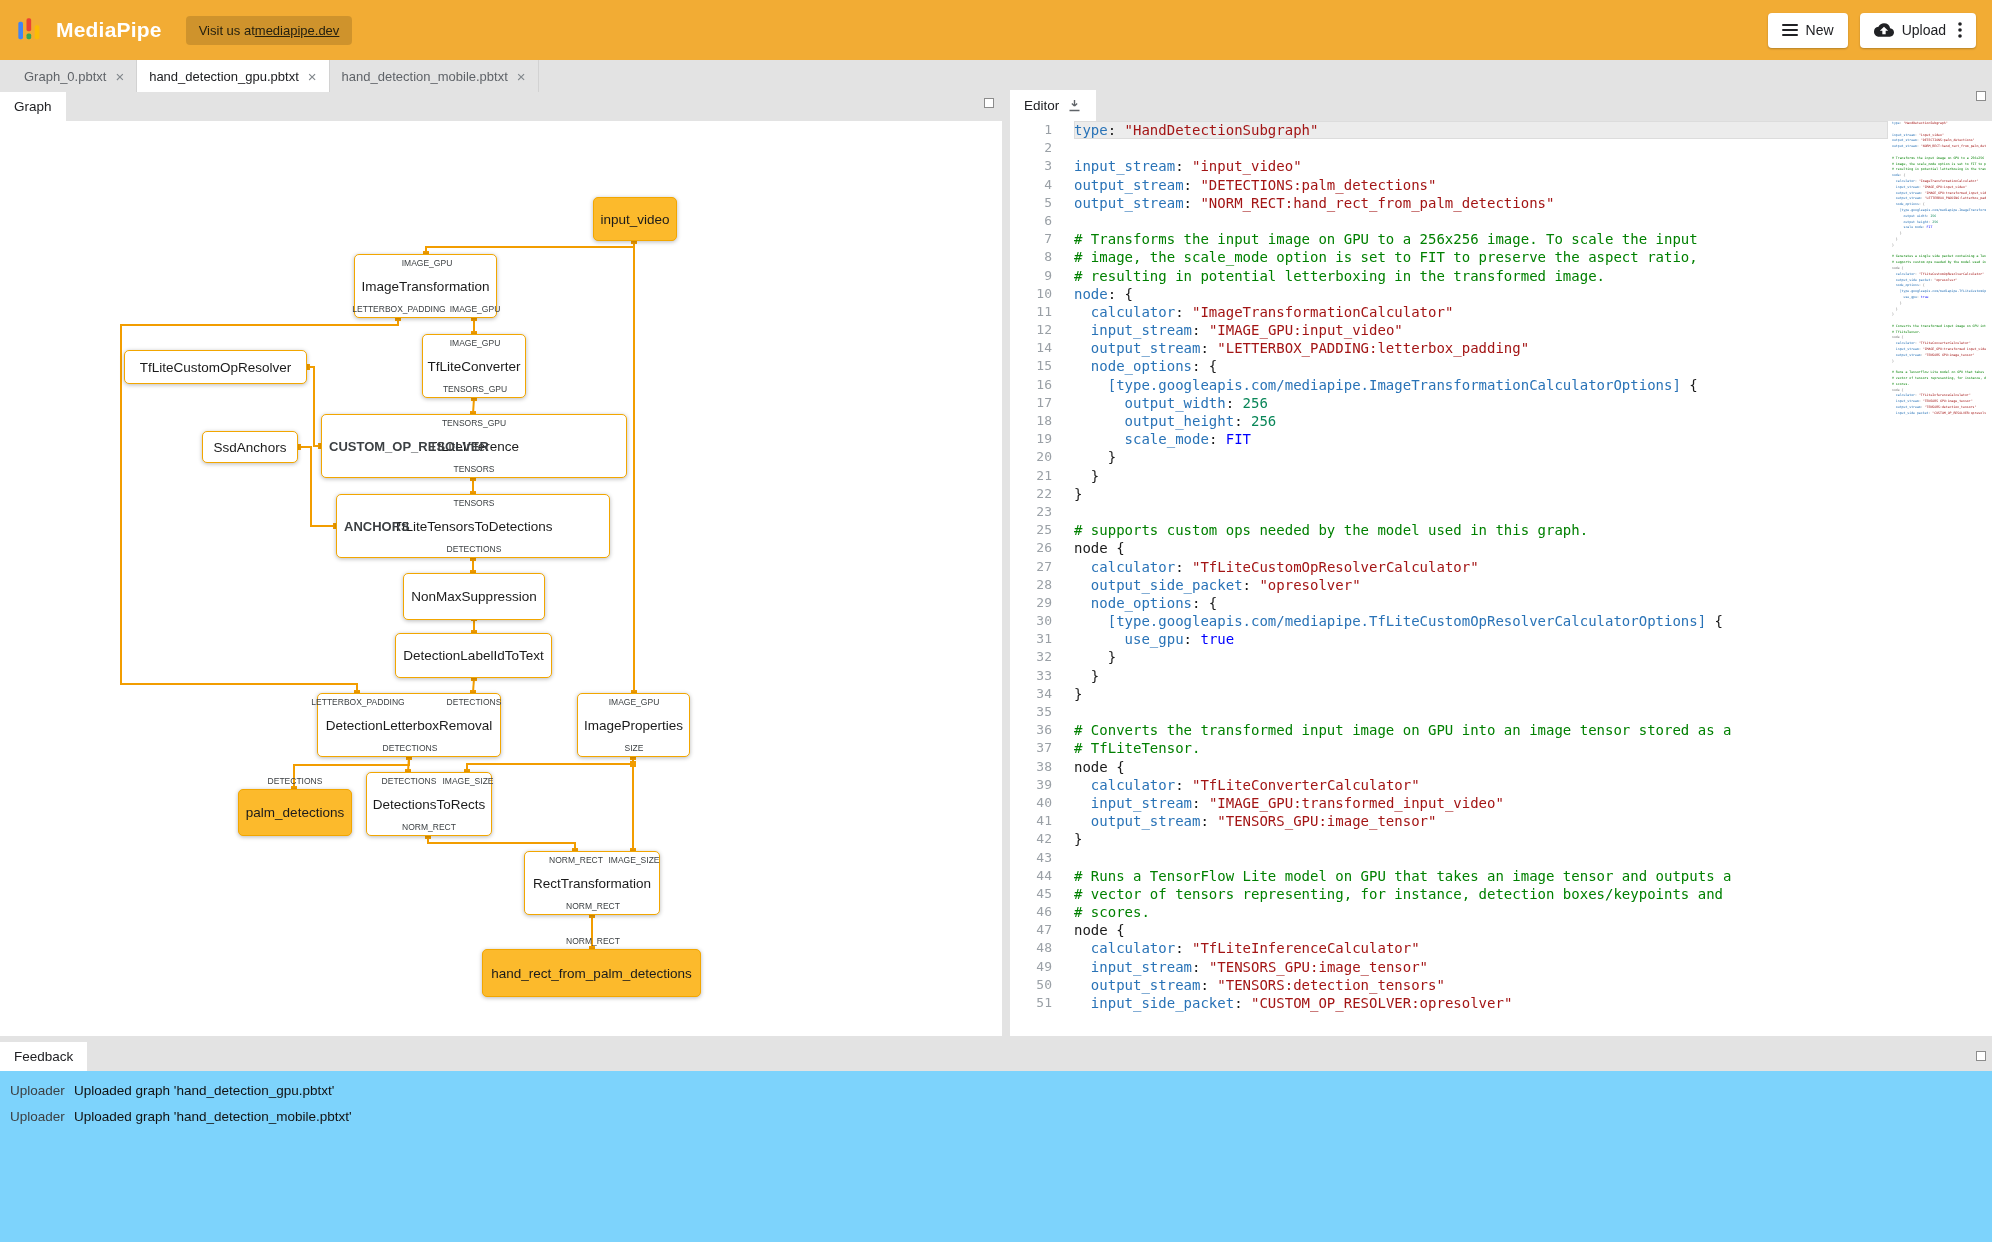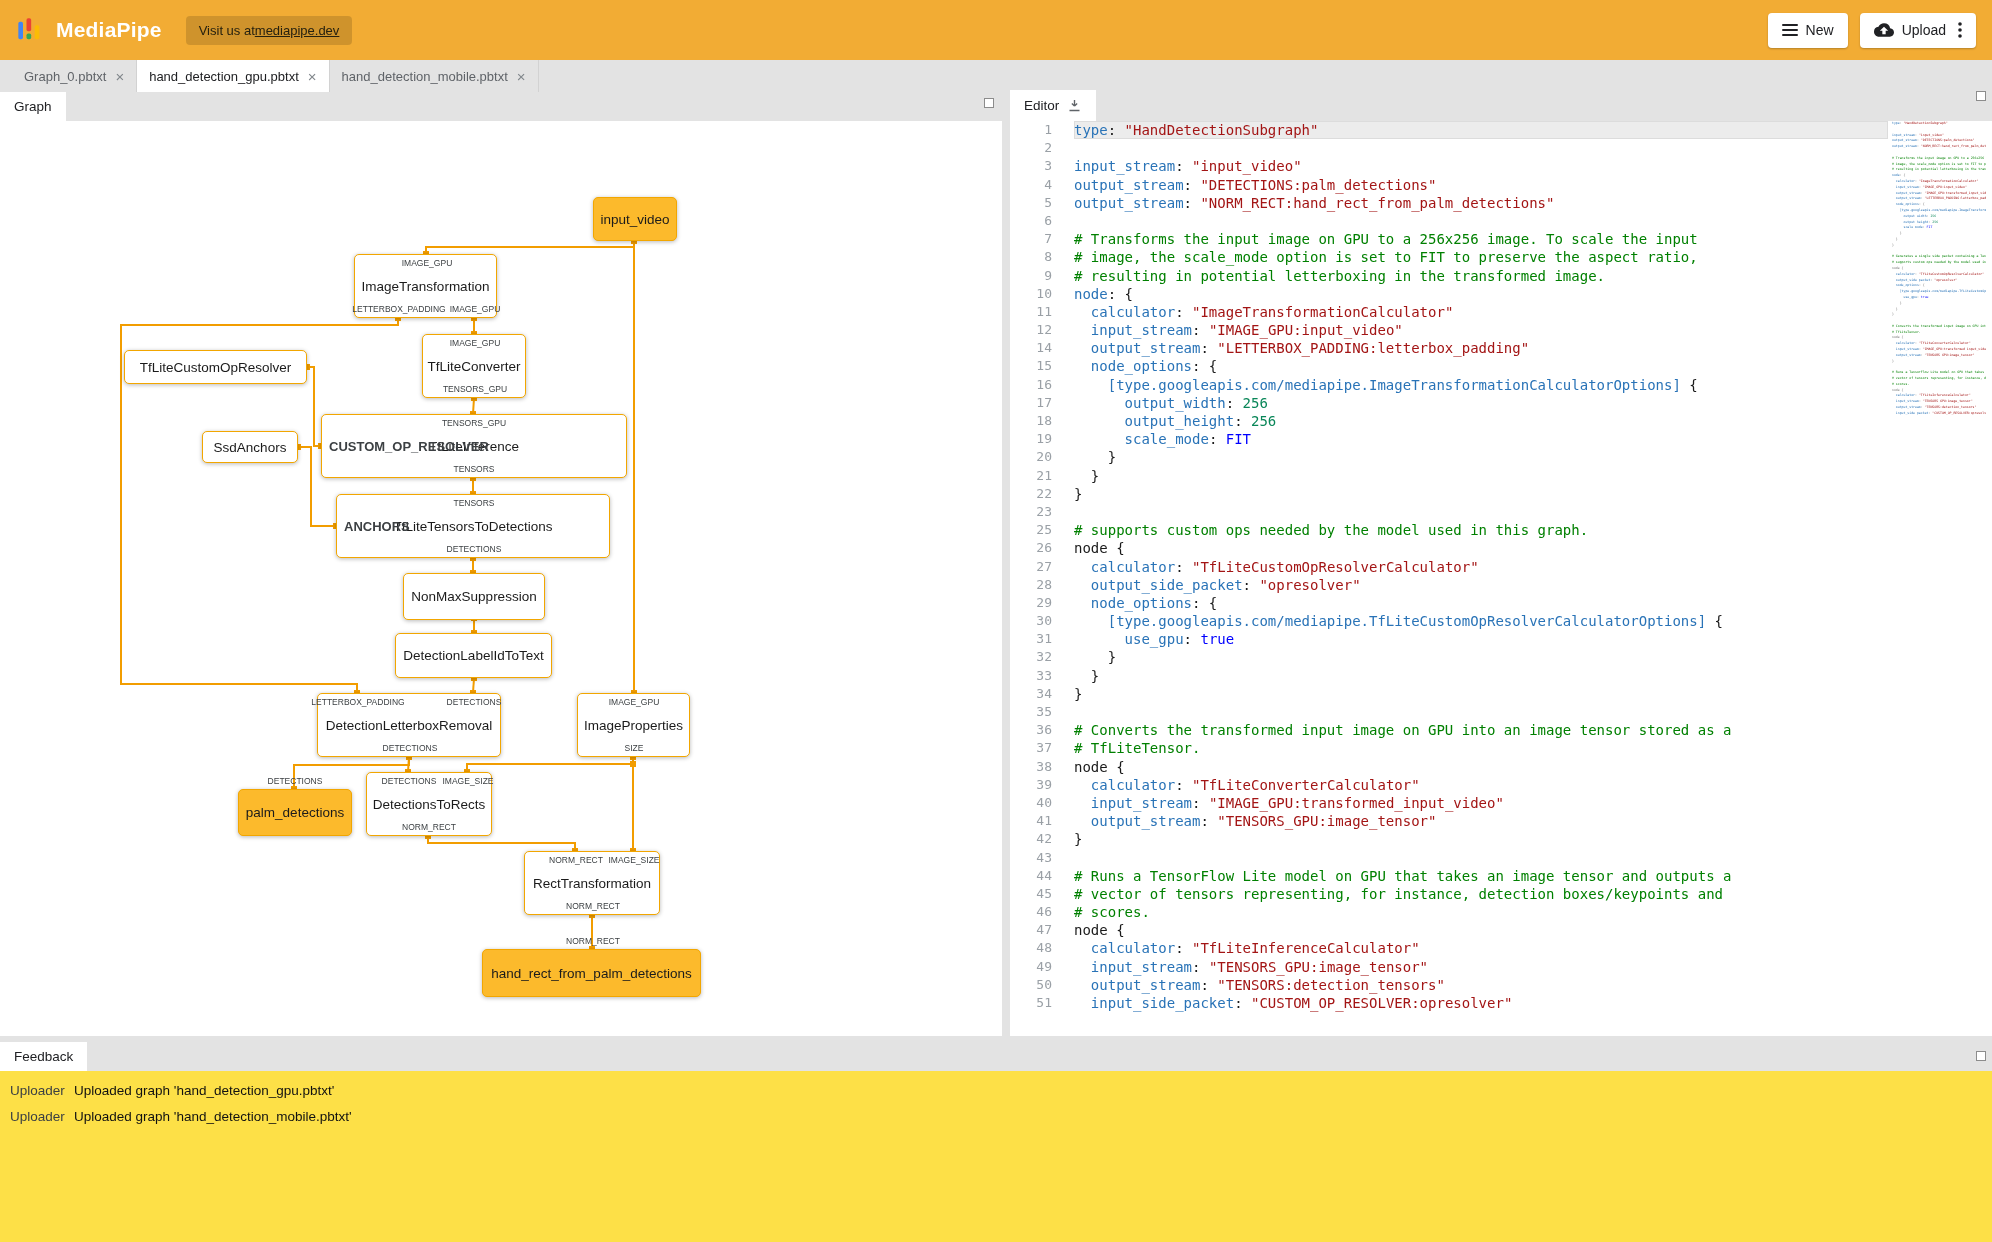--- a/index.html
+++ b/index.html
@@ -77,21 +77,21 @@
   .t  { color:var(--syntax-key); }
   .minimap { position:absolute; right:6px; top:0; width:94px; height:915px; overflow:hidden; cursor:pointer; }
   .mm-line { height:5.8px; line-height:5.8px; font-size:3.2px; white-space:pre;
     overflow:hidden; font-family:"DejaVu Sans Mono",monospace; color:#777; }
 
   
   .divider-h { position:absolute; left:0; top:1036px; width:100%; height:6px; background:var(--band-gray); cursor:row-resize; }
   .feedback-band { position:absolute; left:0; top:1042px; width:100%; height:29px; background:var(--band-gray); }
   .feedback-tab { left:0; height:29px; }
   .fb-maxi { right:6px; top:9px; }
-  .feedback-content { position:absolute; left:0; top:1071px; width:100%; height:171px; background:#fde047; padding-top:6px; }
+  .feedback-content { position:absolute; left:0; top:1071px; width:100%; height:171px; background:#7dd3fc; padding-top:6px; }
   .fb-row { display:flex; align-items:baseline; padding:6px 10px 5px; }
   .fb-src { width:64px; font-size:13.5px; color:#3c4043; flex:none; }
   .fb-msg { font-size:13.5px; color:#111; }
 </style>
 </head>
 <body>
 
 <div class="app">
 
   <header class="app-header">

